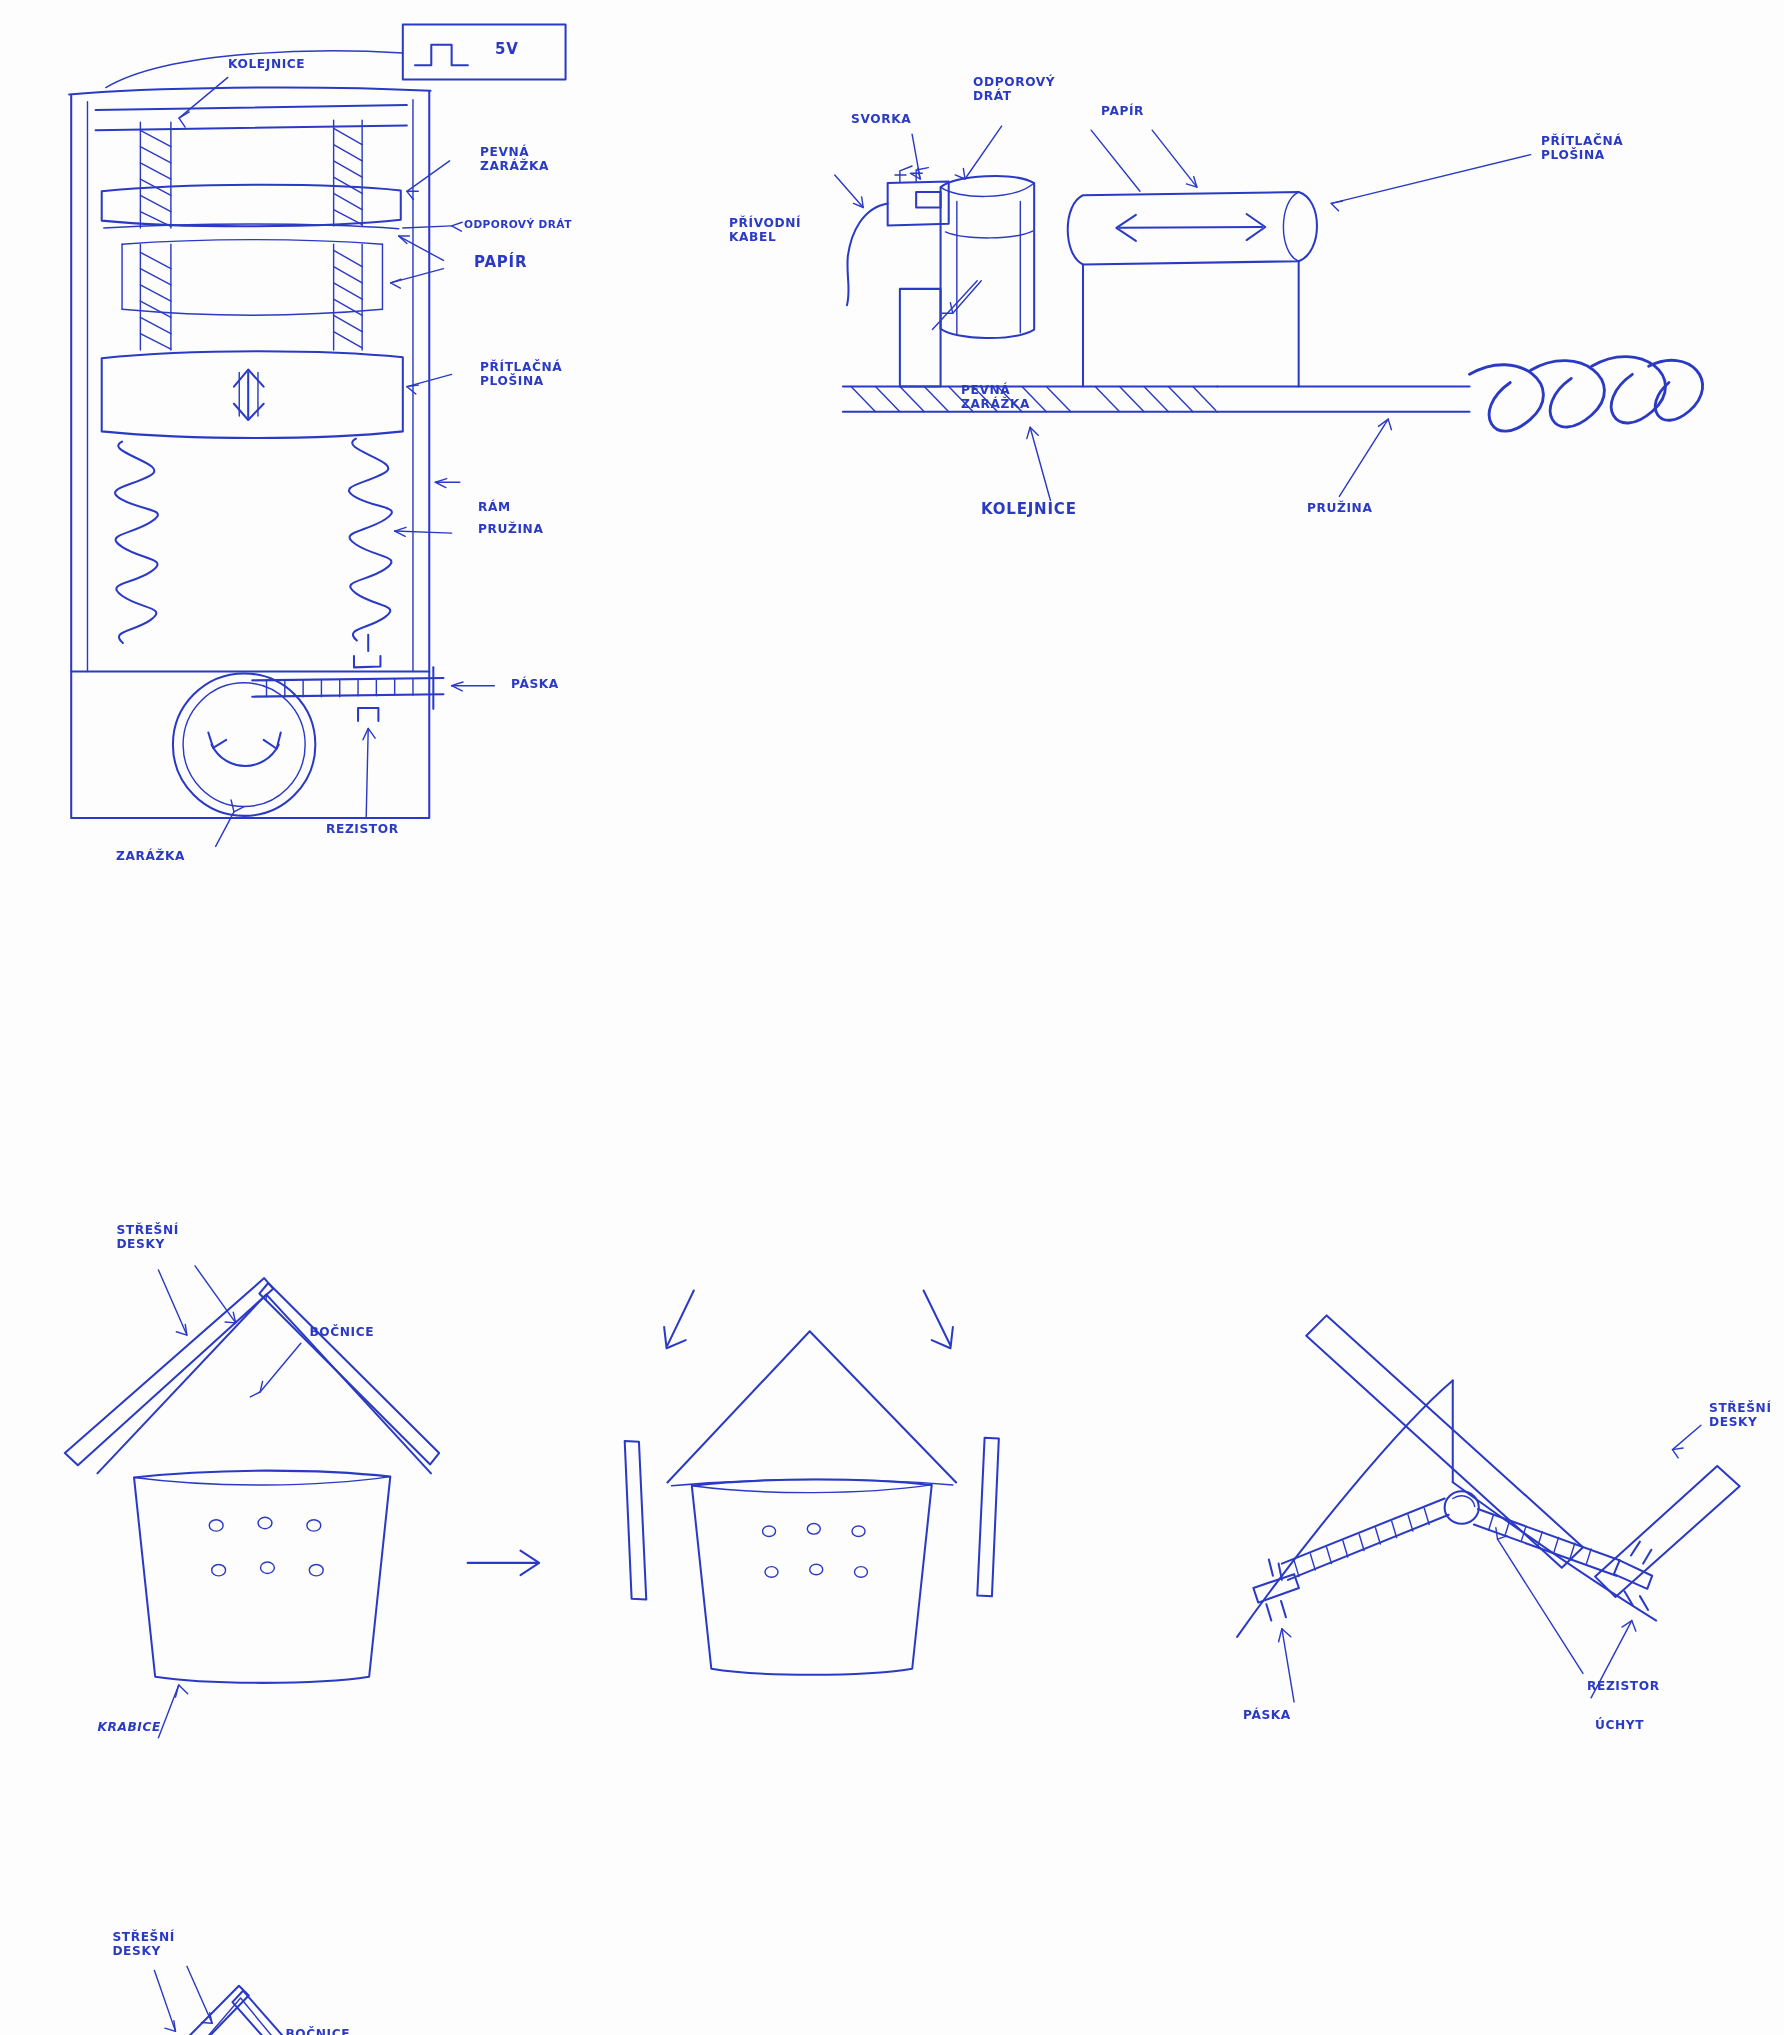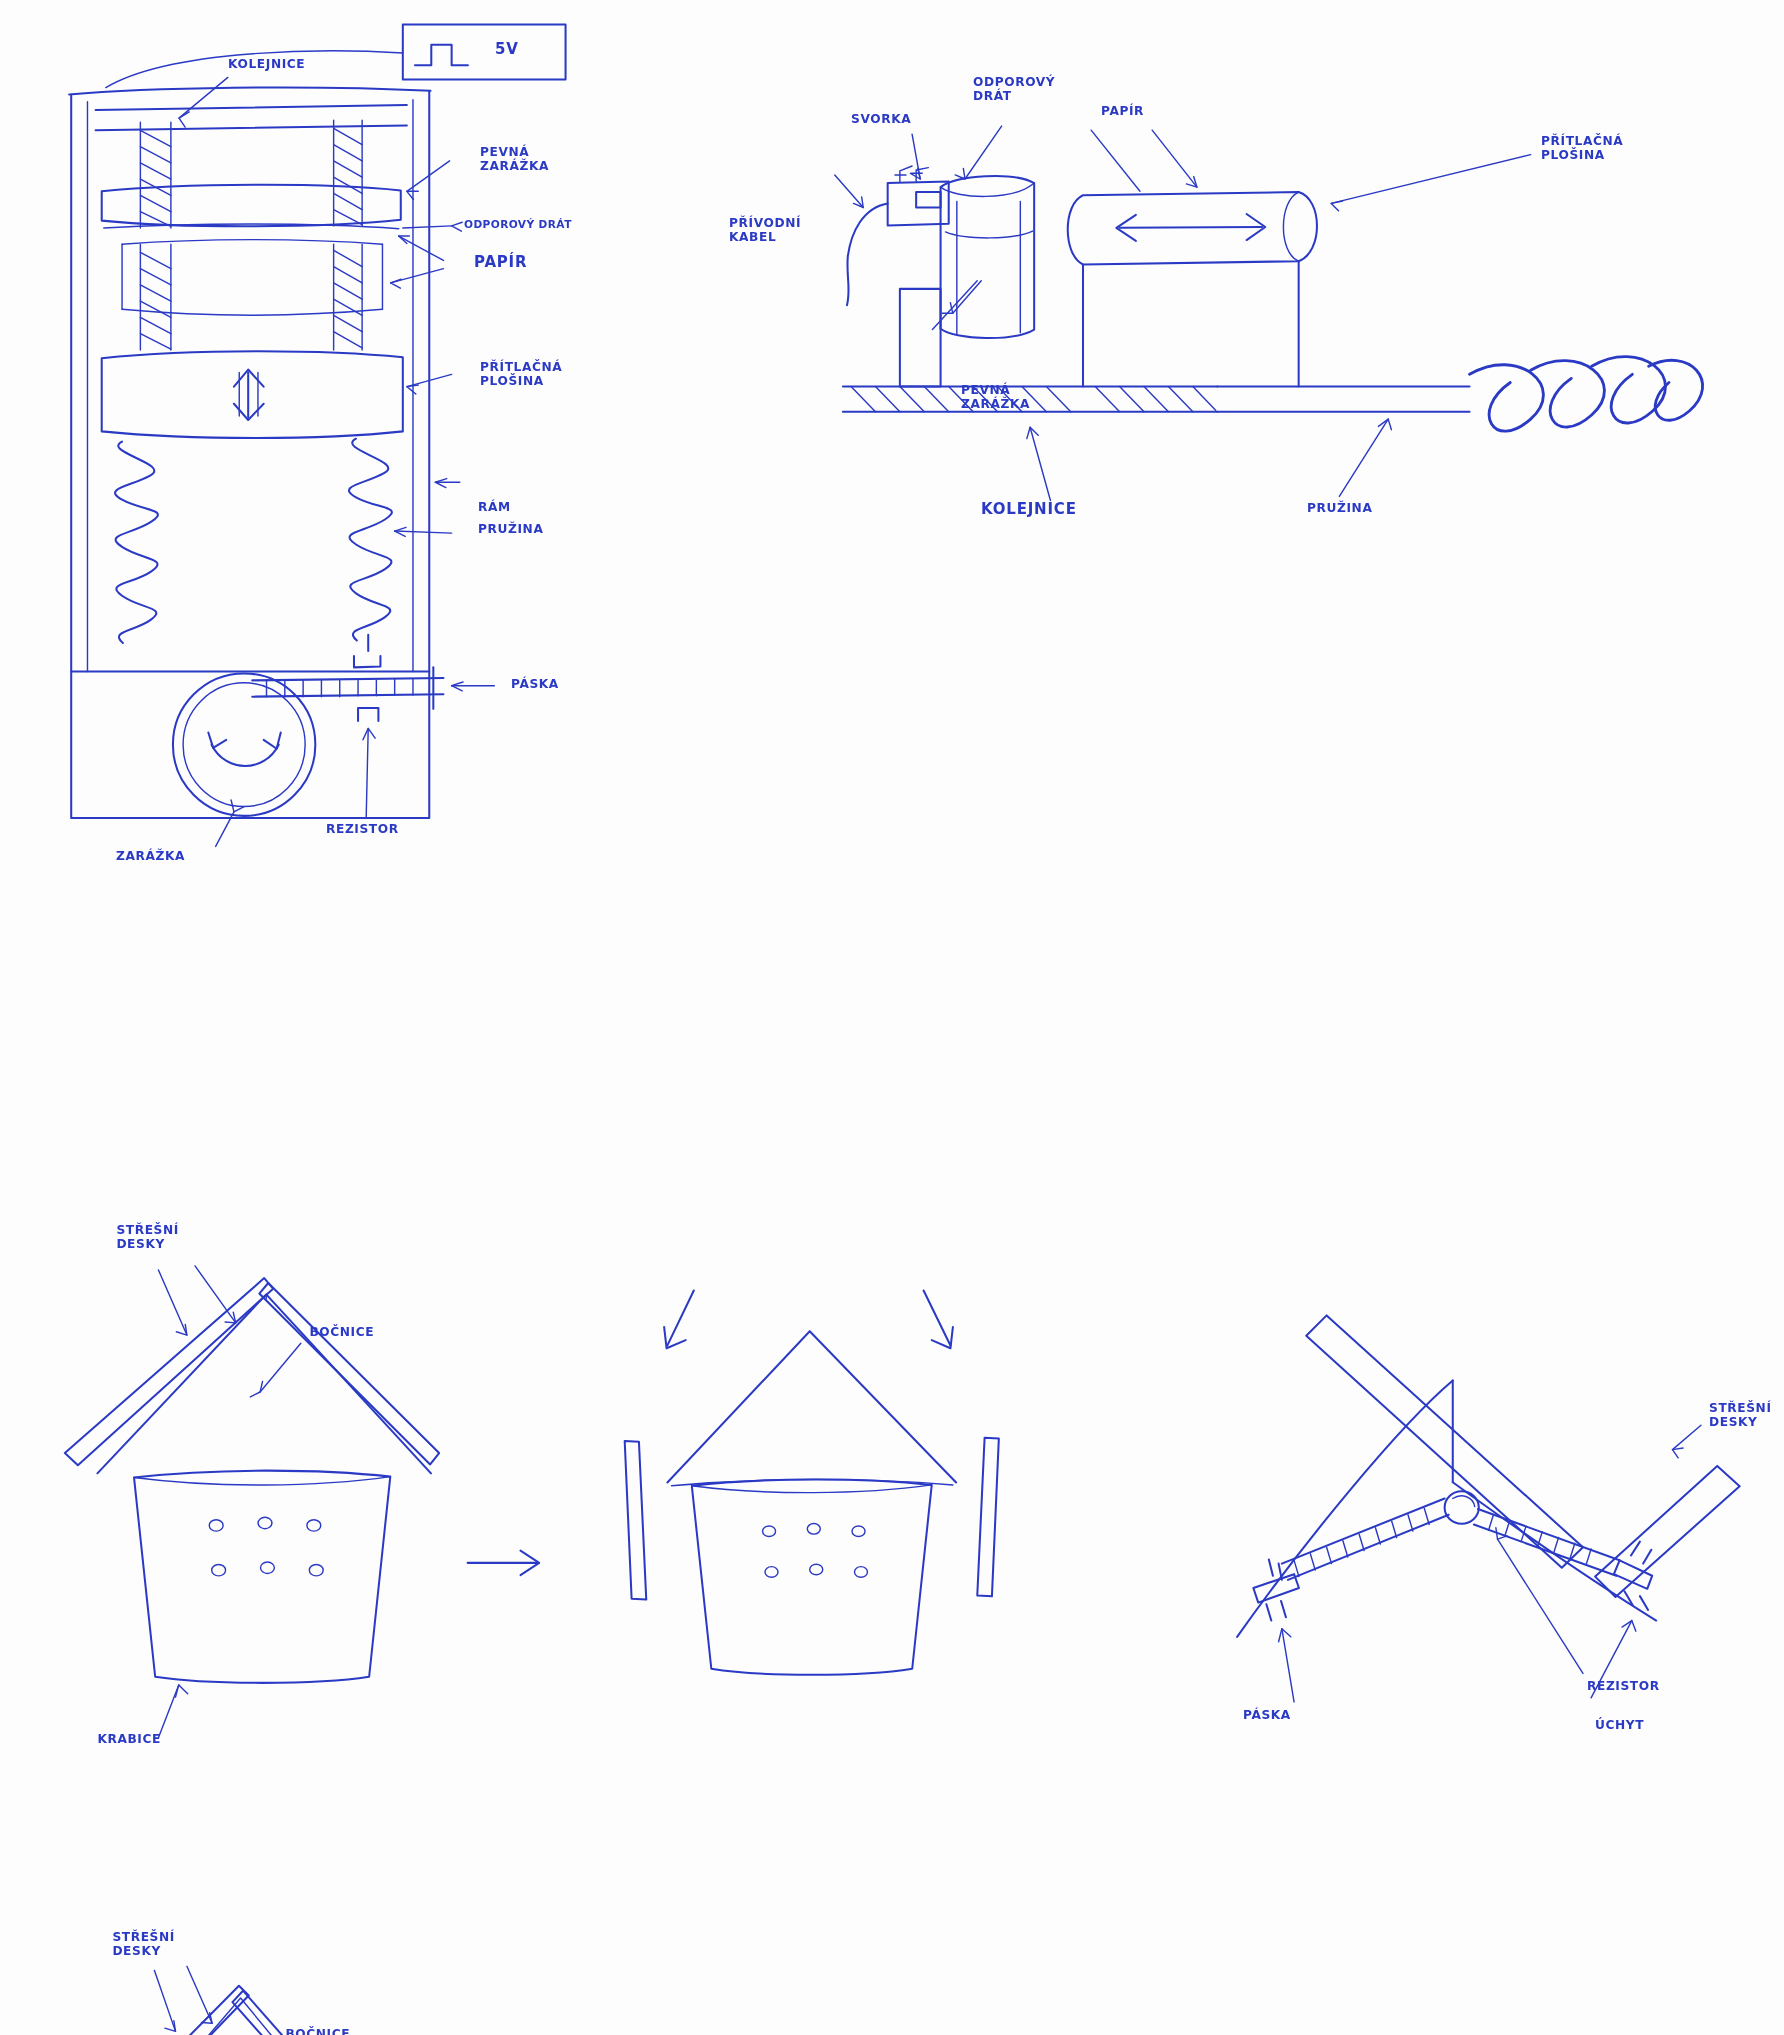--- a/index.html
+++ b/index.html
@@ -254,21 +254,21 @@
         <path d="M580 590 L556 602 M580 590 L586 564"></path>
         <path d="M380 1310 L372 1340 M380 1310 L402 1332"></path>
       </g>
 
       <path class="ink ink-med" d="M1090 1010 L1260 1010"></path>
       <path class="ink ink-med" d="M1220 980 L1266 1010 L1220 1040"></path>
     </svg>
     <div class="lbl" style="left:92px; top:71px;">STŘEŠNÍ
 DESKY</div>
     <div class="lbl" style="left:285px; top:173px;">BOČNICE</div>
-    <div class="lbl" style="left:73px; top:580px;">KRABICE</div>
+    <div class="lbl" style="left:73px; top:568px;font-style:italic;">KRABICE</div>
   </div>
 
   <div class="figure" style="left:602px; top:1258px; width:448px; height:488px;">
     <svg width="448" height="488" viewBox="0 0 1100 1200">
 
       <path class="ink ink-med" d="M220 560 C 400 540, 640 540, 810 558 L762 1010 C 640 1030, 390 1030, 268 1010 Z"></path>
       <path class="ink ink-thin" d="M220 560 C 400 584, 640 582, 810 558"></path>
       <g class="ink ink-thin">
         <ellipse cx="410" cy="672" rx="16" ry="13"></ellipse>
         <ellipse cx="520" cy="666" rx="16" ry="13"></ellipse>

